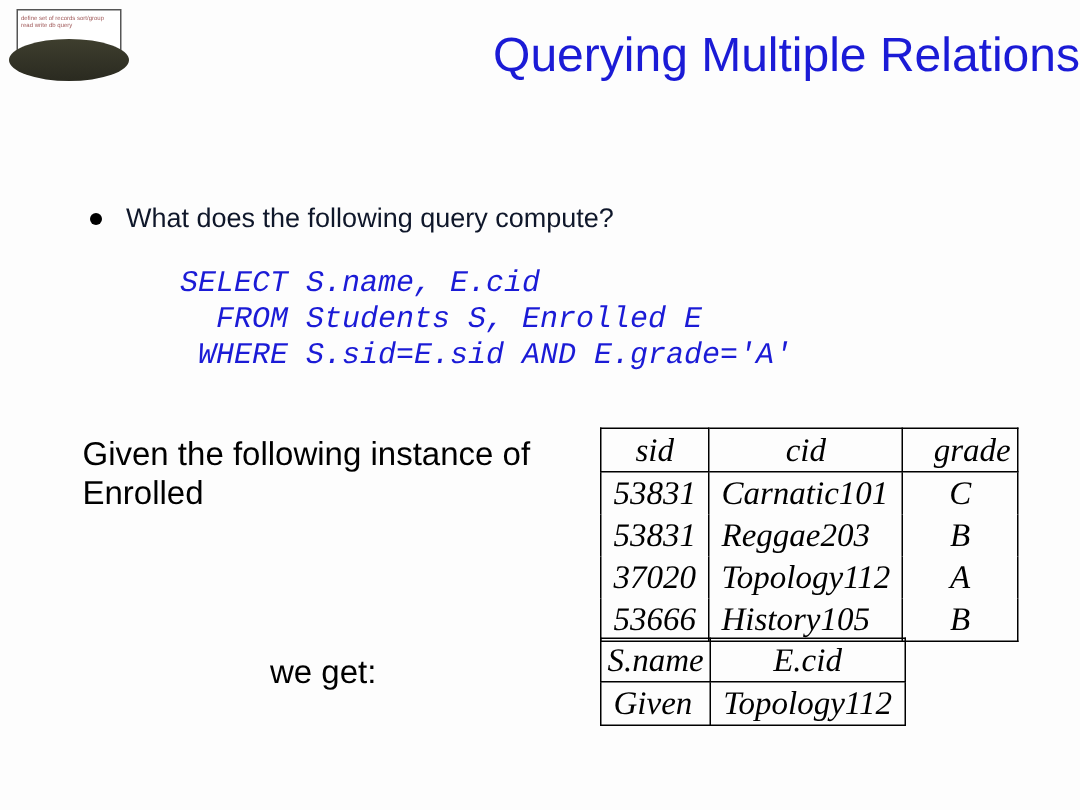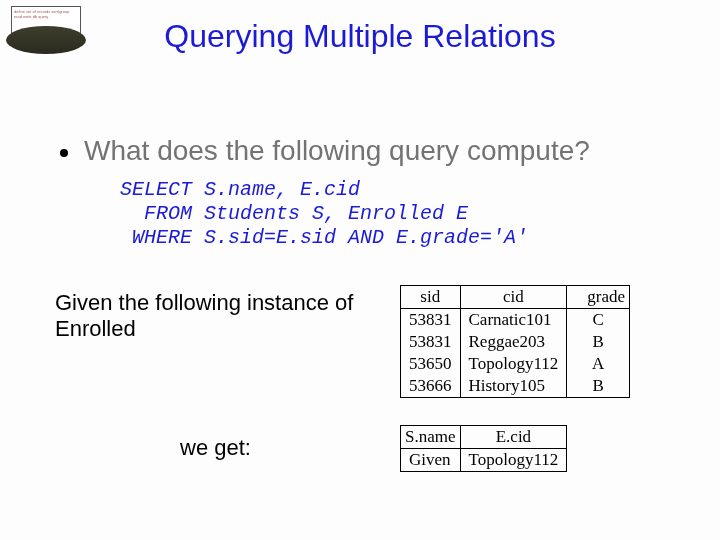--- a/index.html
+++ b/index.html
@@ -28,31 +28,31 @@
   }
   .icon-corner .base {
     width: 80px; height: 28px;
     background: linear-gradient(#3e3e2e, #2a2a20);
     border-radius: 50%;
     margin-top: -8px;
   }
   .title {
     position: absolute;
     top: 18px; left: 0; width: 720px;
-    text-align: center;
+    text-align: right;
     font-size: 32px;
     color: #1b1bd6;
   }
   .bullet-row {
     position: absolute;
     top: 135px;
     left: 60px;
     right: 40px;
-    font-size: 28px;
-    color: #737373;
+    font-size: 18px;
+    color: #0f172a;
   }
   .bullet-row .dot {
     display: inline-block;
     width: 8px; height: 8px;
     background: #000; border-radius: 50%;
     vertical-align: middle;
     margin-right: 16px;
   }
   .sql-block {
     position: absolute;
@@ -74,21 +74,22 @@
   }
   .weget-text {
     position: absolute;
     top: 435px;
     left: 180px;
     font-size: 22px;
   }
   table.data {
     border-collapse: collapse;
     font-family: "Times New Roman", serif;
-    font-size: 17px;
+    font-size: 22px;
+    font-style: italic;
   }
   table.data th, table.data td {
     border-left: 1px solid #000;
     border-right: 1px solid #000;
     padding: 1px 8px;
     text-align: left;
     font-weight: normal;
   }
   table.data thead th {
     border-top: 1px solid #000;
@@ -146,21 +147,21 @@
       <td>53831</td>
       <td>Carnatic101</td>
       <td>C</td>
     </tr>
     <tr>
       <td>53831</td>
       <td>Reggae203</td>
       <td>B</td>
     </tr>
     <tr>
-      <td>53650</td>
+      <td>37020</td>
       <td>Topology112</td>
       <td>A</td>
     </tr>
     <tr>
       <td>53666</td>
       <td>History105</td>
       <td>B</td>
     </tr>
   </tbody>
 </table>

